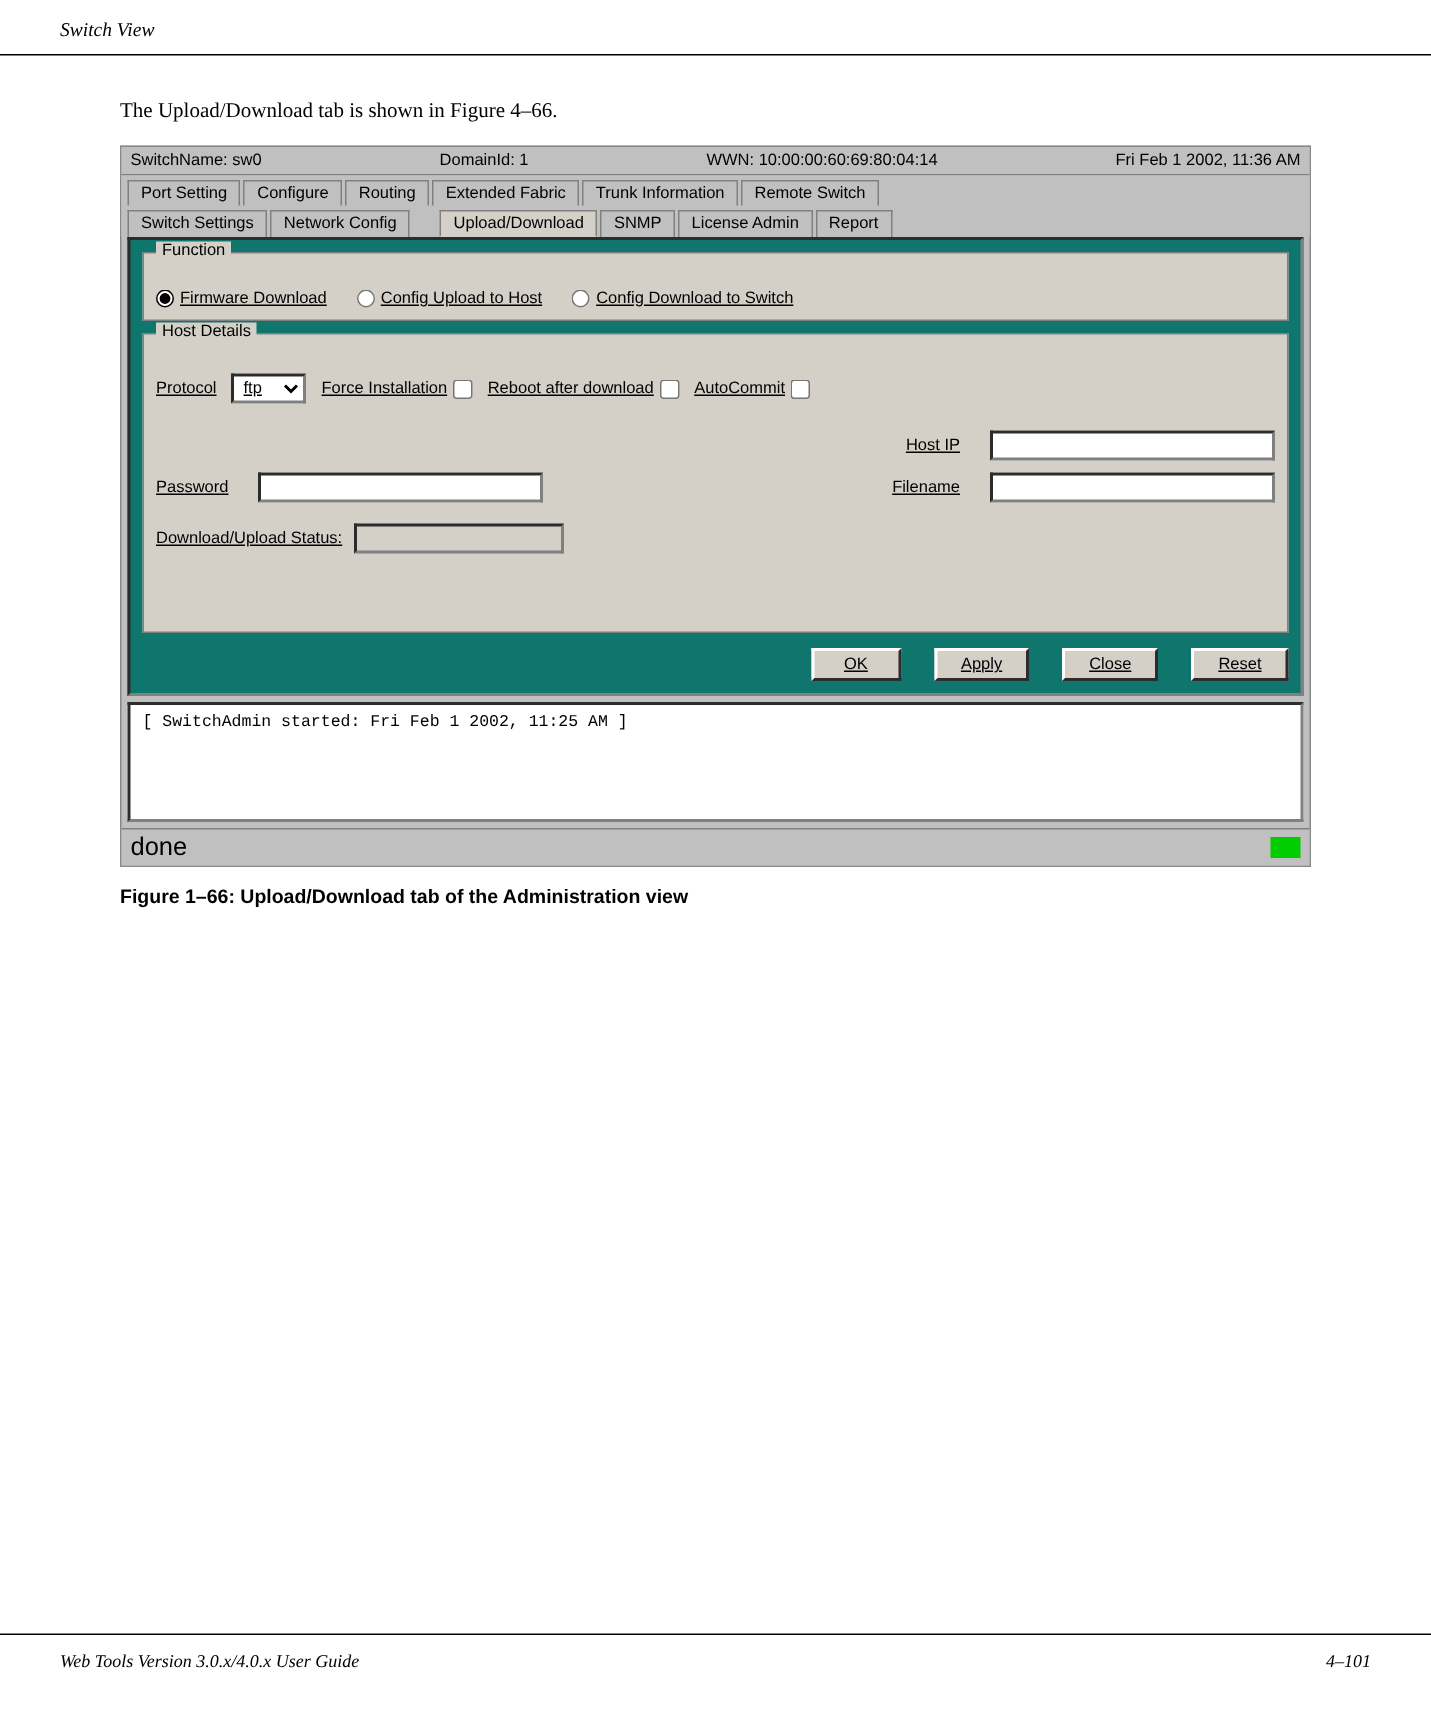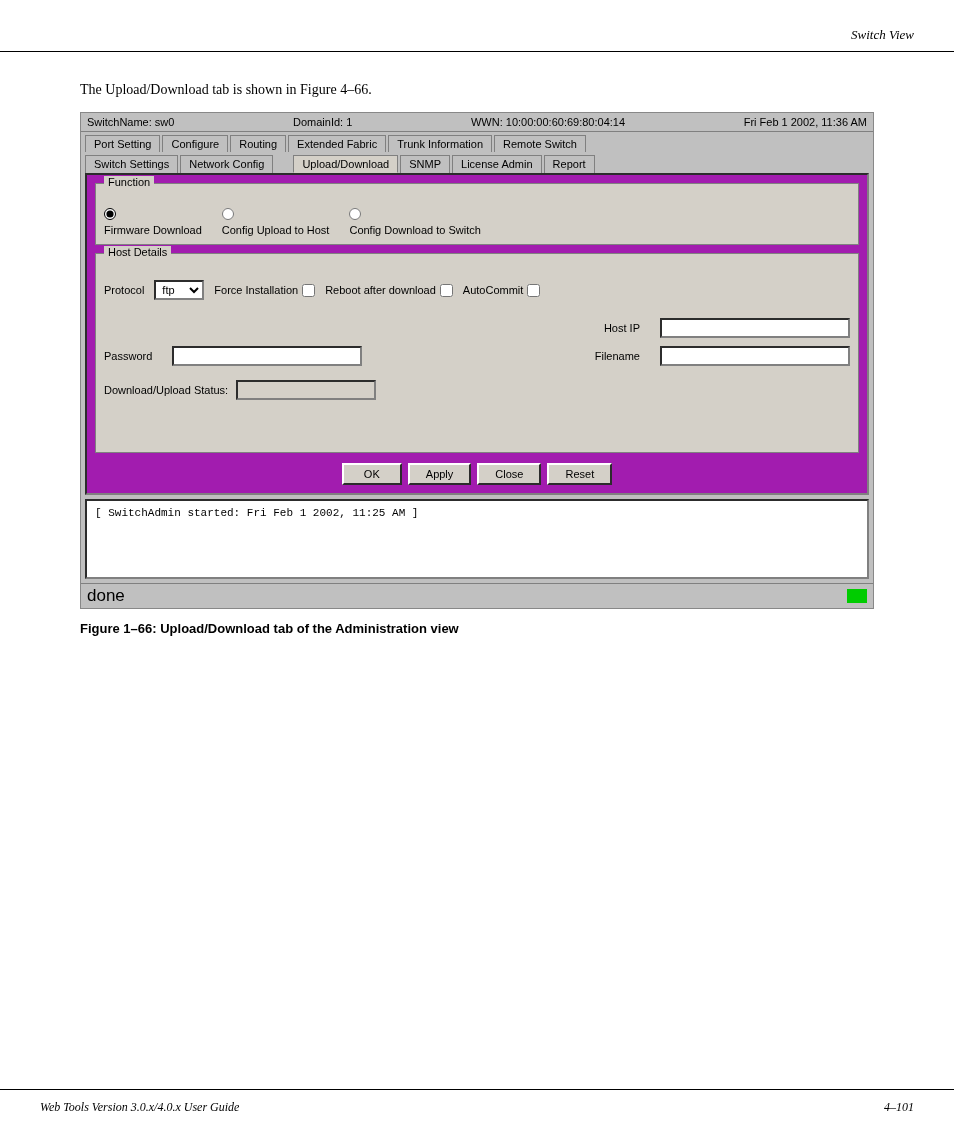--- a/index.html
+++ b/index.html
@@ -6,22 +6,22 @@
     body {
       background: #fff;
       font-family: Times New Roman, serif;
       font-size: 14px;
       width: 954px;
       min-height: 1145px;
       position: relative;
     }
 
     .page-header {
-      text-align: right;
-      padding: 27px 40px 8px 40px;
+      text-align: left;
+      padding: 12px 40px 8px 40px;
       font-style: italic;
       font-size: 13px;
       color: #000;
       border-bottom: 1px solid #000;
       font-family: Liberation Serif, serif;
     }
 
     .intro-text {
       padding: 30px 80px 14px 80px;
       font-size: 14px;
@@ -73,26 +73,27 @@
       margin-left: 18px;
     }
 
     .tab-rows-wrapper {
       background: #c0c0c0;
       padding-bottom: 0;
     }
 
     
     .main-content {
-      background: #a21caf;
+      background: #0f766e;
       border: 2px inset #808080;
       margin: 0 4px 4px 4px;
       padding: 8px;
       font-family: Arial, sans-serif;
       font-size: 11px;
+      text-decoration: underline;
     }
 
     
     .group-box {
       border: 1px solid #808080;
       margin-bottom: 8px;
       padding: 4px 8px 8px 8px;
       position: relative;
       background: #d4d0c8;
     }
@@ -109,24 +110,23 @@
 
     .radio-row {
       display: flex;
       align-items: center;
       gap: 20px;
       padding-top: 10px;
     }
 
     .radio-item {
       display: flex;
-      align-items: flex-start;
+      align-items: flex-end;
       gap: 4px;
       font-size: 11px;
-      flex-direction: column;
     }
 
     .radio-input {
       width: 12px;
       height: 12px;
       accent-color: #000;
     }
 
     
     .host-details-row {
@@ -189,22 +189,22 @@
     .status-input {
       border: 2px inset #808080;
       background: #d4d0c8;
       height: 20px;
       width: 140px;
     }
 
     
     .button-row {
       display: flex;
-      justify-content: center;
-      gap: 6px;
+      justify-content: flex-end;
+      gap: 22px;
       margin-top: 10px;
     }
 
     .btn {
       font-family: Arial, sans-serif;
       font-size: 11px;
       padding: 3px 16px;
       background: #d4d0c8;
       border: 2px outset #fff;
       border-right-color: #808080;

